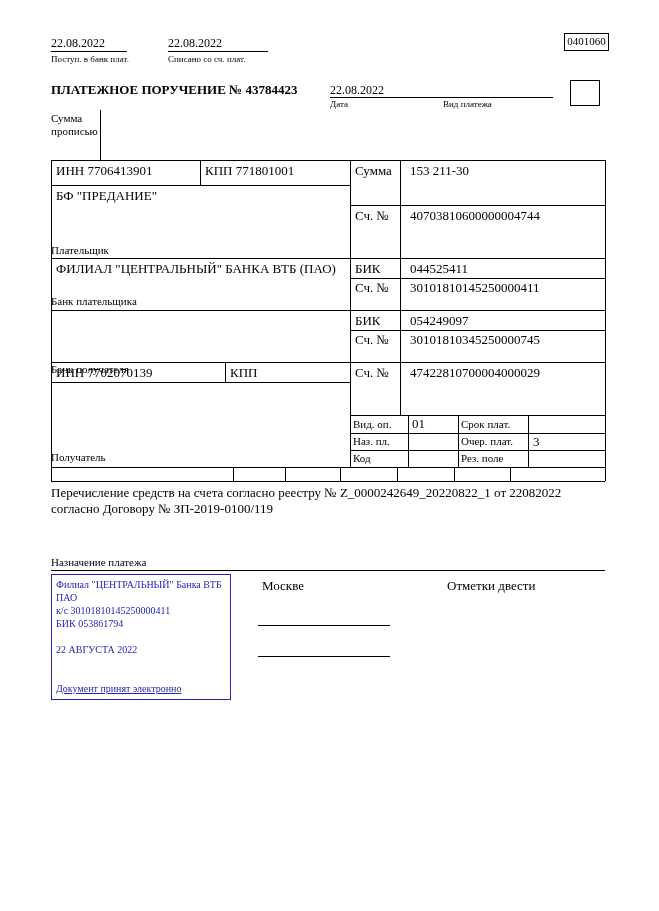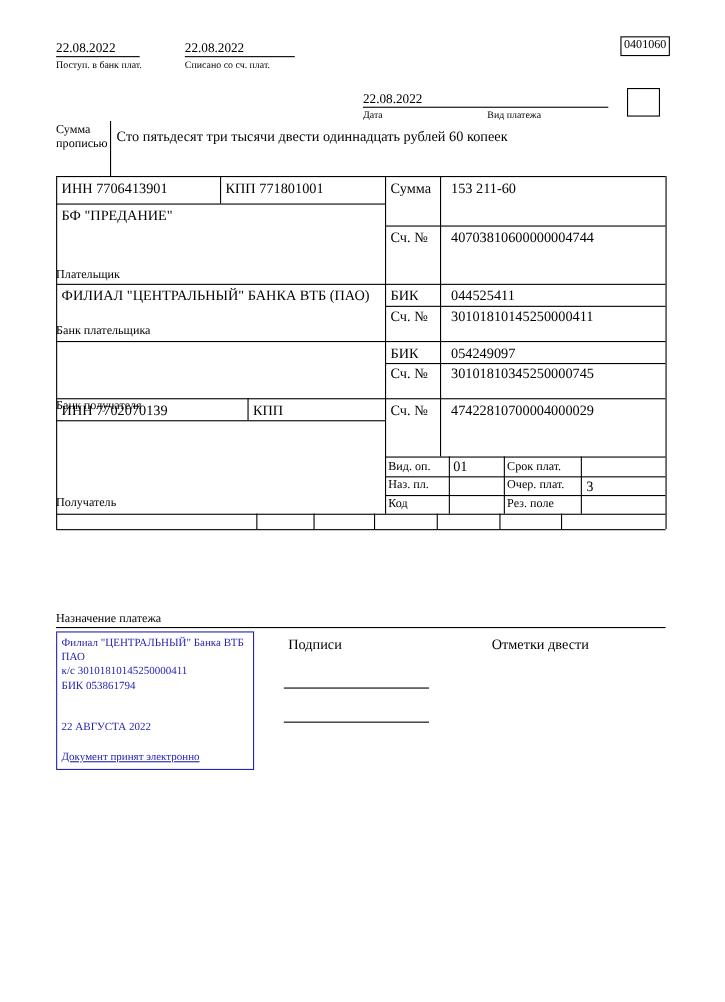--- a/index.html
+++ b/index.html
@@ -27,30 +27,30 @@
   <div class="abs s9" style="left:51px;top:55px">Поступ. в банк плат.</div>
 
   <div class="abs s12" style="left:168px;top:36px">22.08.2022</div>
   <div class="hl" style="left:168px;top:51px;width:100px"></div>
   <div class="abs s9" style="left:168px;top:55px">Списано со сч. плат.</div>
 
   <div class="box center" style="left:564px;top:33px;width:45px;height:18px">
     <span class="s11">0401060</span>
   </div>
 
+  <div class="abs s13 b" style="left:51px;top:82px">ПЛАТЕЖНОЕ ПОРУЧЕНИЕ № 43784423</div>
   <div class="abs s12" style="left:330px;top:83px">22.08.2022</div>
   <div class="hl" style="left:330px;top:97px;width:223px"></div>
   <div class="abs s9" style="left:330px;top:100px">Дата</div>
   <div class="abs s9" style="left:443px;top:100px">Вид платежа</div>
   <div class="box" style="left:570px;top:80px;width:30px;height:26px"></div>
 
   <div class="abs s11" style="left:51px;top:112px">Сумма</div>
   <div class="abs s11" style="left:51px;top:125px">прописью</div>
   <div class="vl" style="left:100px;top:110px;height:50px"></div>
-  <div class="abs s13" style="left:106px;top:116px;width:494px">Сто пятьдесят три тысячи двести одиннадцать рублей 60 копеек</div>
 
   <div class="hl" style="left:51px;top:160px;width:554px"></div>
   <div class="hl" style="left:51px;top:185px;width:299px"></div>
   <div class="hl" style="left:350px;top:205px;width:255px"></div>
   <div class="hl" style="left:51px;top:258px;width:554px"></div>
   <div class="hl" style="left:350px;top:278px;width:255px"></div>
   <div class="hl" style="left:51px;top:310px;width:554px"></div>
   <div class="hl" style="left:350px;top:330px;width:255px"></div>
   <div class="hl" style="left:51px;top:362px;width:554px"></div>
   <div class="hl" style="left:51px;top:382px;width:299px"></div>
@@ -72,21 +72,21 @@
   <div class="vl" style="left:233px;top:467px;height:14px"></div>
   <div class="vl" style="left:285px;top:467px;height:14px"></div>
   <div class="vl" style="left:340px;top:467px;height:14px"></div>
   <div class="vl" style="left:397px;top:467px;height:14px"></div>
   <div class="vl" style="left:454px;top:467px;height:14px"></div>
   <div class="vl" style="left:510px;top:467px;height:14px"></div>
 
   <div class="abs s13" style="left:56px;top:163px"><span>ИНН</span> <span>7706413901</span></div>
   <div class="abs s13" style="left:205px;top:163px"><span>КПП</span> <span>771801001</span></div>
   <div class="abs s13" style="left:355px;top:163px">Сумма</div>
-  <div class="abs s13" style="left:410px;top:163px">153 211-60</div>
+  <div class="abs s13" style="left:410px;top:163px">153 211-30</div>
   <div class="abs s13" style="left:56px;top:188px">БФ "ПРЕДАНИЕ"</div>
   <div class="abs s13" style="left:355px;top:208px">Сч. №</div>
   <div class="abs s13" style="left:410px;top:208px">40703810600000004744</div>
   <div class="abs s11" style="left:51px;top:244px">Плательщик</div>
 
   <div class="abs s13" style="left:56px;top:261px">ФИЛИАЛ "ЦЕНТРАЛЬНЫЙ" БАНКА ВТБ (ПАО)</div>
   <div class="abs s13" style="left:355px;top:261px">БИК</div>
   <div class="abs s13" style="left:410px;top:261px">044525411</div>
   <div class="abs s13" style="left:355px;top:280px">Сч. №</div>
   <div class="abs s13" style="left:410px;top:280px">30101810145250000411</div>
@@ -106,29 +106,30 @@
 
   <div class="abs s11" style="left:353px;top:418px">Вид. оп.</div>
   <div class="abs s13" style="left:412px;top:416px">01</div>
   <div class="abs s11" style="left:461px;top:418px">Срок плат.</div>
   <div class="abs s11" style="left:353px;top:435px">Наз. пл.</div>
   <div class="abs s11" style="left:461px;top:435px">Очер. плат.</div>
   <div class="abs s13" style="left:533px;top:434px">3</div>
   <div class="abs s11" style="left:353px;top:452px">Код</div>
   <div class="abs s11" style="left:461px;top:452px">Рез. поле</div>
 
+  <div class="abs s13" style="left:51px;top:485px;width:550px">Перечисление средств на счета согласно реестру № Z_0000242649_20220822_1 от 22082022 согласно Договору № ЗП-2019-0100/119</div>
   <div class="abs s11" style="left:51px;top:556px">Назначение платежа</div>
   <div class="hl" style="left:51px;top:570px;width:554px"></div>
 
   <div class="stamp" style="left:51px;top:574px;width:180px;height:126px">
     <div>Филиал "ЦЕНТРАЛЬНЫЙ" Банка ВТБ ПАО</div>
     <div>к/с 30101810145250000411</div>
     <div>БИК 053861794</div>
-    <div style="margin-top:25px">22 АВГУСТА 2022</div>
+    <div style="margin-top:13px">22 АВГУСТА 2022</div>
     <div class="ul">Документ принят электронно</div>
   </div>
 
-  <div class="abs s13" style="left:262px;top:578px">Подписи</div>
+  <div class="abs s13" style="left:262px;top:578px">Москве</div>
   <div class="abs s13" style="left:447px;top:578px">Отметки двести</div>
   <div class="hl" style="left:258px;top:625px;width:132px"></div>
   <div class="hl" style="left:258px;top:656px;width:132px"></div>
 
 </div>
 
 </body></html>

